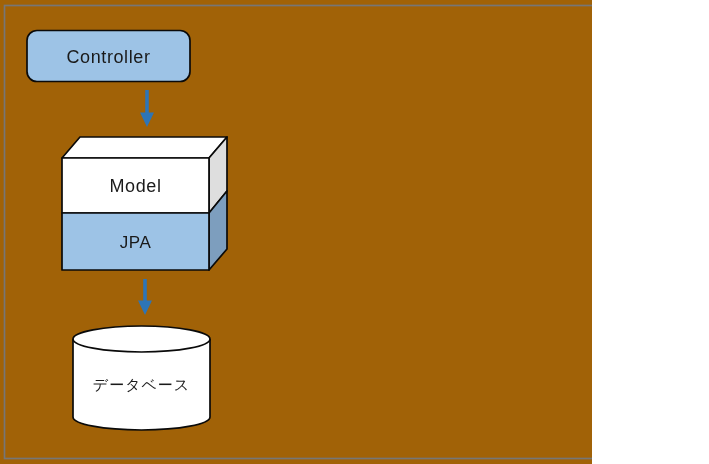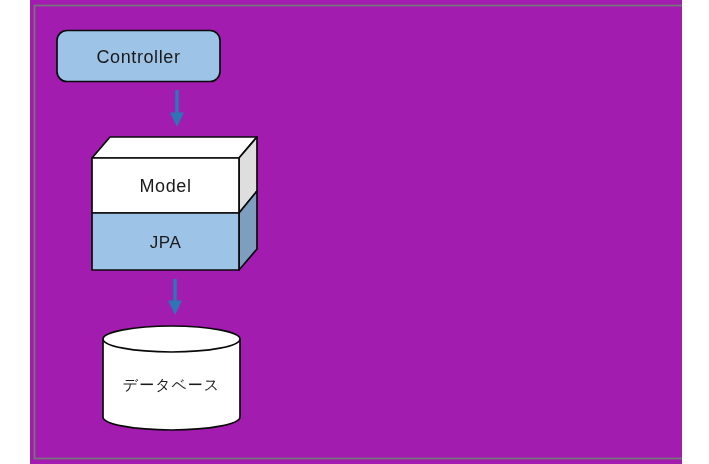--- a/index.html
+++ b/index.html
@@ -3,25 +3,24 @@
 <meta charset="utf-8">
 <style>
   html, body {
     margin: 0;
     padding: 0;
     background: #ffffff;
     font-family: "Liberation Sans", sans-serif;
   }
   .canvas {
     position: relative;
-    width: 652px;
+    width: 592px;
     height: 464px;
-    background: #a21caf;
+    background: #a16207;
     overflow: hidden;
-    margin-left: 30px;
   }
   svg { display: block; }
   .frame {
     fill: none;
     stroke: #767676;
     stroke-width: 1.7;
   }
   .outlined {
     stroke: #0a0a0a;
     stroke-width: 1.7;

